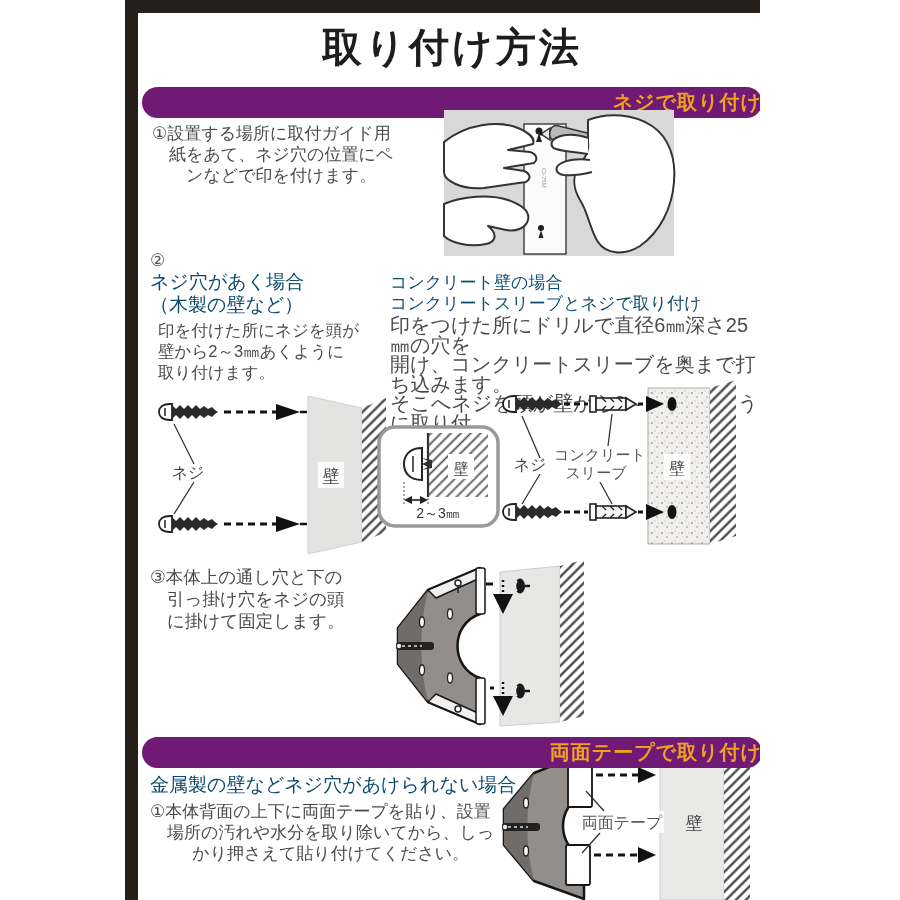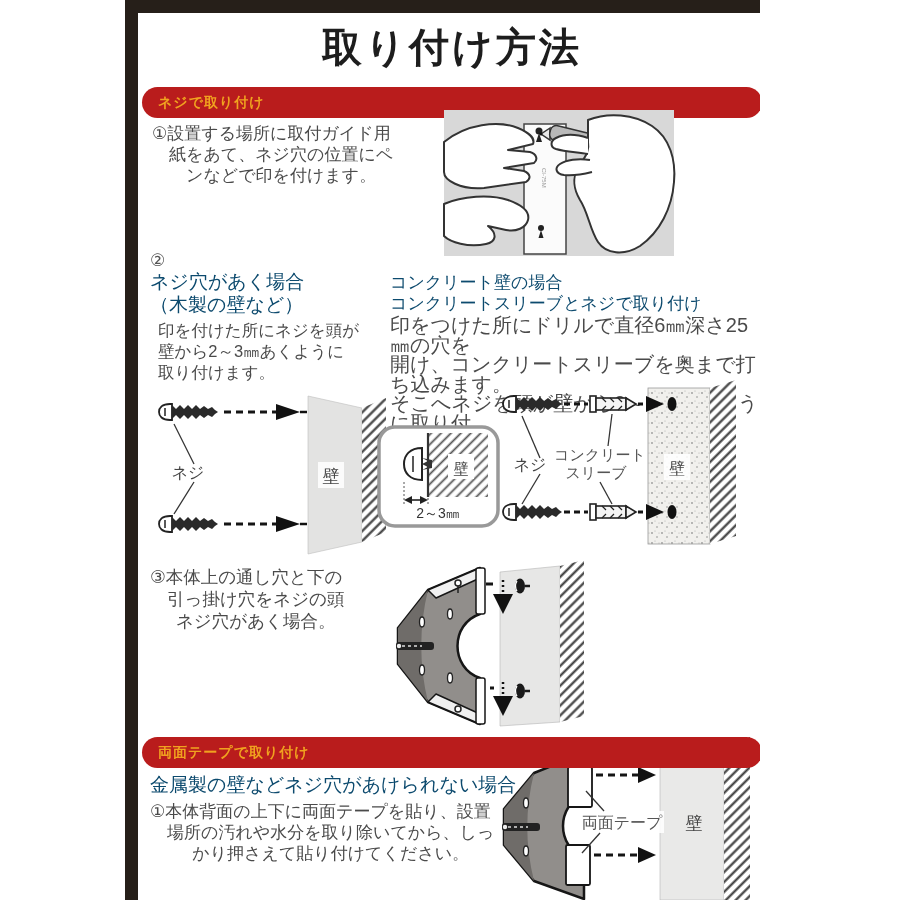--- a/index.html
+++ b/index.html
@@ -3,23 +3,23 @@
 <meta charset="utf-8">
 <style>
   html,body{margin:0;padding:0;background:#fff;}
   .page{position:relative;width:760px;height:900px;background:#fff;overflow:hidden;
         font-family:"Liberation Sans","DejaVu Sans",sans-serif;}
   .abs{position:absolute;}
   .frame{left:125px;top:0;width:654px;height:900px;background:#fff;
          border:13px solid #261f19;border-bottom:none;box-sizing:border-box;}
   .title{left:139px;top:20px;width:626px;margin:0;text-align:center;
          font-size:40px;font-weight:bold;color:#1d1d1d;letter-spacing:3px;}
-  .section-bar{left:142px;width:620px;height:31px;background:#b91c1c;border-radius:16px;
-         color:#f0a21f;font-size:14px;font-weight:bold;line-height:31px;
-         padding-left:16px;box-sizing:border-box;letter-spacing:1px;}
+  .section-bar{left:142px;width:620px;height:31px;background:#701a75;border-radius:16px;
+         color:#f0a21f;font-size:20px;font-weight:bold;line-height:31px;
+         padding-left:16px;box-sizing:border-box;letter-spacing:1px;text-align:right;}
   .bar1{top:87px;} .bar2{top:737px;z-index:5;}
   .body-text{color:#4a4a4a;font-size:17px;line-height:21px;}
   .ind{padding-left:17px;text-align:center;}
   .step1{left:152px;top:123px;}
   .mark2{left:150px;top:250px;font-size:17px;color:#555;}
   .oh{font-weight:normal;color:#0c4a6e;}
   .wood-head{left:150px;top:270px;font-size:19px;line-height:23px;}
   .conc-head{left:390px;top:272px;font-size:17px;line-height:21px;}
   .wood-body{left:150px;top:320px;font-size:16.5px;line-height:21px;margin-left:8px;}
   .conc-body{left:390px;top:316px;font-size:20px;line-height:19.5px;}
@@ -196,21 +196,21 @@
     <line x1="40" y1="94" x2="22" y2="124" stroke="#333" stroke-width="1.3"></line>
     <text x="100" y="80" font-size="15" fill="#555" text-anchor="middle">コンクリート</text>
     <text x="96" y="98" font-size="15" fill="#555" text-anchor="middle">スリーブ</text>
     <line x1="108" y1="66" x2="112" y2="34" stroke="#333" stroke-width="1.3"></line>
     <line x1="100" y1="102" x2="112" y2="124" stroke="#333" stroke-width="1.3"></line>
   </svg>
 
   <div class="abs body-text step3">
     <div>③本体上の通し穴と下の</div>
     <div class="ind">引っ掛け穴をネジの頭</div>
-    <div class="ind">ネジ穴があく場合。</div>
+    <div class="ind">に掛けて固定します。</div>
   </div>
 
   <svg class="abs" style="left:388px;top:556px;" width="302" height="182" viewBox="0 0 302 182">
     <defs>
       <pattern id="hatchD" width="7" height="7" patternUnits="userSpaceOnUse" patternTransform="rotate(45)">
         <rect width="7" height="7" fill="#fff"></rect>
           <line x1="3.5" y1="0" x2="3.5" y2="7" stroke="#3a3a3a" stroke-width="2.2"></line>
       </pattern>
     </defs>
     <polygon points="112,16 172,10 172,166 112,170" fill="#e7e7e6" stroke="#b5b5b5" stroke-width="0.6"></polygon>

